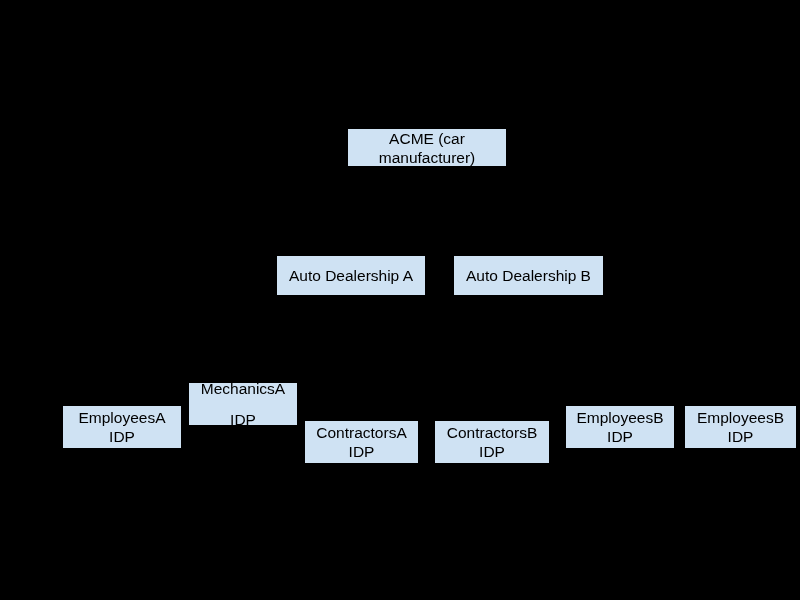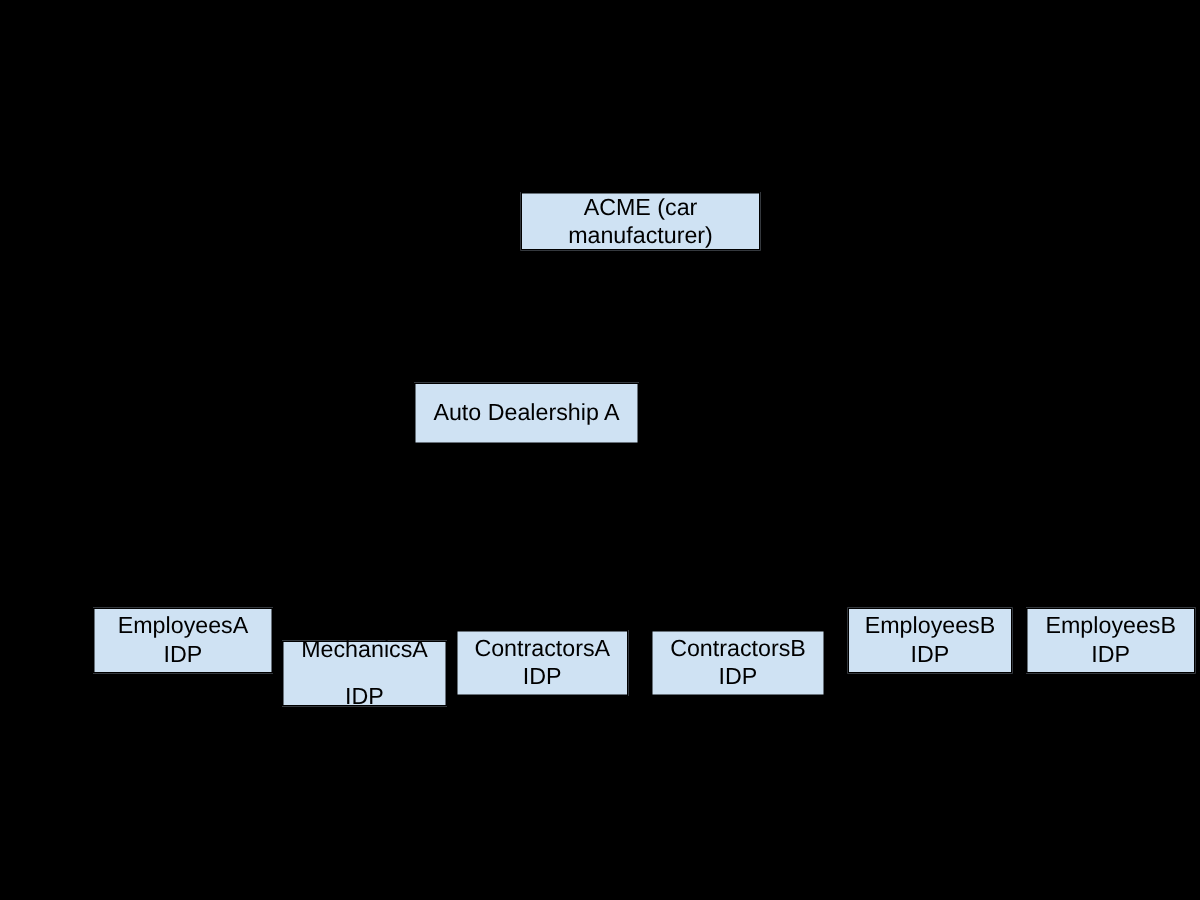--- a/index.html
+++ b/index.html
@@ -31,40 +31,43 @@
     white-space: nowrap;
   }
   .node .line {
     display: block;
   }
   
   #node-acme          { left: 347px; top: 128px; width: 160px; height: 39px; }
   #node-dealership-a  { left: 276px; top: 255px; width: 150px; height: 41px; }
   #node-dealership-b  { left: 453px; top: 255px; width: 151px; height: 41px; }
   #node-employees-a   { left:  62px; top: 405px; width: 120px; height: 44px; }
-  #node-mechanics-a   { left: 188px; top: 427px; width: 110px; height: 44px; gap: 12px; }
+  #node-mechanics-a   { left: 188px; top: 382px; width: 110px; height: 44px; gap: 12px; }
   #node-contractors-a { left: 304px; top: 420px; width: 115px; height: 44px; }
   #node-contractors-b { left: 434px; top: 420px; width: 116px; height: 44px; }
   #node-mechanics-b   { left: 565px; top: 405px; width: 110px; height: 44px; }
   #node-employees-b   { left: 684px; top: 405px; width: 113px; height: 44px; }
 </style>
 </head>
 <body>
 
 <div class="canvas">
 
   <div class="node" id="node-dealership-a">
     <span class="line">Auto Dealership A</span>
   </div>
 
   <div class="node" id="node-acme">
     <span class="line">ACME (car</span>
     <span class="line">manufacturer)</span>
   </div>
 
+  <div class="node" id="node-dealership-b">
+    <span class="line">Auto Dealership B</span>
+  </div>
 
   <div class="node" id="node-employees-a">
     <span class="line">EmployeesA</span>
     <span class="line">IDP</span>
   </div>
 
   <div class="node" id="node-mechanics-a">
     <span class="line">MechanicsA</span>
     <span class="line">IDP</span>
   </div>

